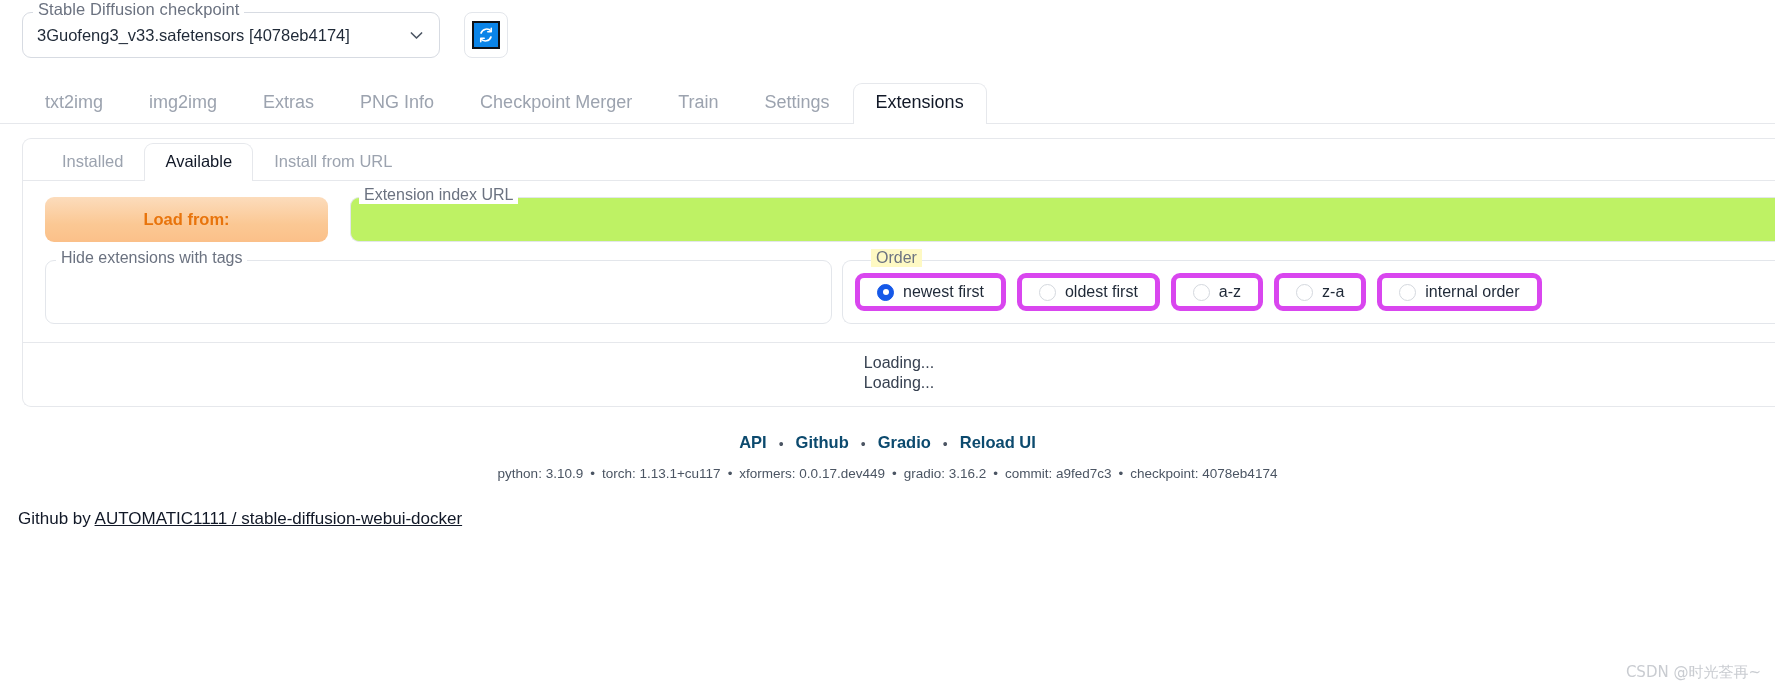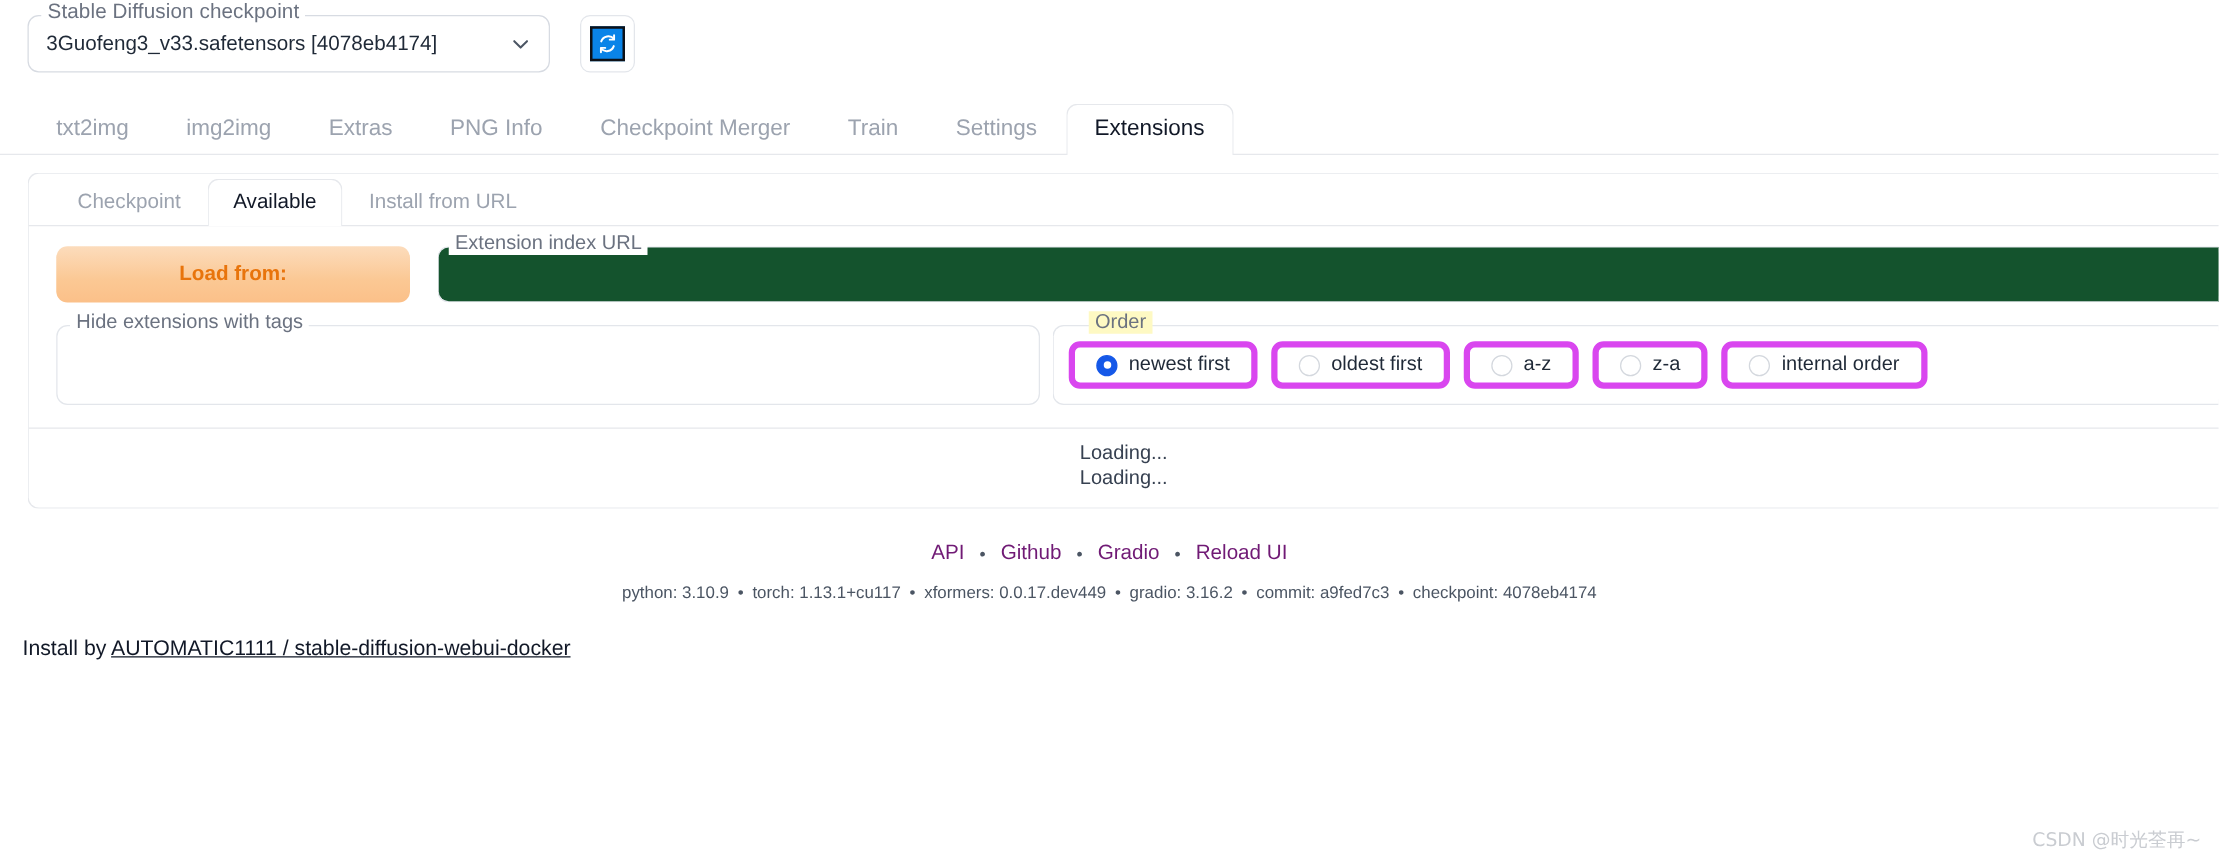--- a/index.html
+++ b/index.html
@@ -153,21 +153,21 @@
 
   .idx-field {
     position: relative;
     margin-left: 22px;
     flex: 1;
     height: 45px;
     border: 1px solid #e3e6eb;
     border-left: 1px solid #e3e6eb;
     border-right: none;
     border-radius: 9px 0 0 9px;
-    background: #14532d;
+    background: #bef264;
     display: flex; align-items: center;
     padding: 0 12px;
   }
   .idx-legend {
     position: absolute;
     top: -12px; left: 8px;
     background: #fff;
     padding: 0 5px;
     font-size: 16px;
     color: #6b7280;
@@ -245,21 +245,21 @@
     padding: 10px 0 12px 0;
     text-align: center;
   }
   .loading-line {
     font-size: 16px; color: #374151; line-height: 1.28;
   }
 
   
   .footer { margin-top: 26px; text-align: center; }
   .flinks { font-size: 16.5px; color: #2563a8; }
-  .flink { color: #701a75; text-decoration: none; cursor: pointer; }
+  .flink { color: #0c4a6e; text-decoration: none; cursor: pointer; font-weight: bold; }
   .fsep { color: #4b5563; margin: 0 12px; font-size: 14px; vertical-align: middle; }
   .fversion {
     margin-top: 14px;
     font-size: 13.5px; color: #4b5563;
   }
   .fversion .vsep { margin: 0 7px; }
 
   .created {
     margin-top: 28px;
     padding-left: 18px;
@@ -310,21 +310,21 @@
     <div class="tab">PNG Info</div>
     <div class="tab">Checkpoint Merger</div>
     <div class="tab">Train</div>
     <div class="tab">Settings</div>
     <div class="tab active">Extensions</div>
   </div>
 
   <div class="panel">
 
     <div class="subtabbar">
-      <div class="subtab">Checkpoint</div>
+      <div class="subtab">Installed</div>
       <div class="subtab active">Available</div>
       <div class="subtab">Install from URL</div>
     </div>
 
     <div class="row1">
       <button class="loadfrom">Load from:</button>
       <div class="idx-field">
         <span class="idx-legend">Extension index URL</span>
         <input class="idx-input" type="text" value="" style="">
       </div>
@@ -371,18 +371,18 @@
   <div class="footer">
     <div class="flinks">
       <a class="flink">API</a><span class="fsep">•</span><a class="flink">Github</a><span class="fsep">•</span><a class="flink">Gradio</a><span class="fsep">•</span><a class="flink">Reload UI</a>
     </div>
     <div class="fversion">
       <span>python: 3.10.9</span><span class="vsep">•</span><span>torch: 1.13.1+cu117</span><span class="vsep">•</span><span>xformers: 0.0.17.dev449</span><span class="vsep">•</span><span>gradio: 3.16.2</span><span class="vsep">•</span><span>commit: a9fed7c3</span><span class="vsep">•</span><span>checkpoint: 4078eb4174</span>
     </div>
   </div>
 
   <div class="created">
-    <span>Install by </span><a>AUTOMATIC1111 / stable-diffusion-webui-docker</a>
+    <span>Github by </span><a>AUTOMATIC1111 / stable-diffusion-webui-docker</a>
   </div>
 
   <div class="watermark">CSDN @时光荃再~</div>
 
 </div>
 
 </body></html>

